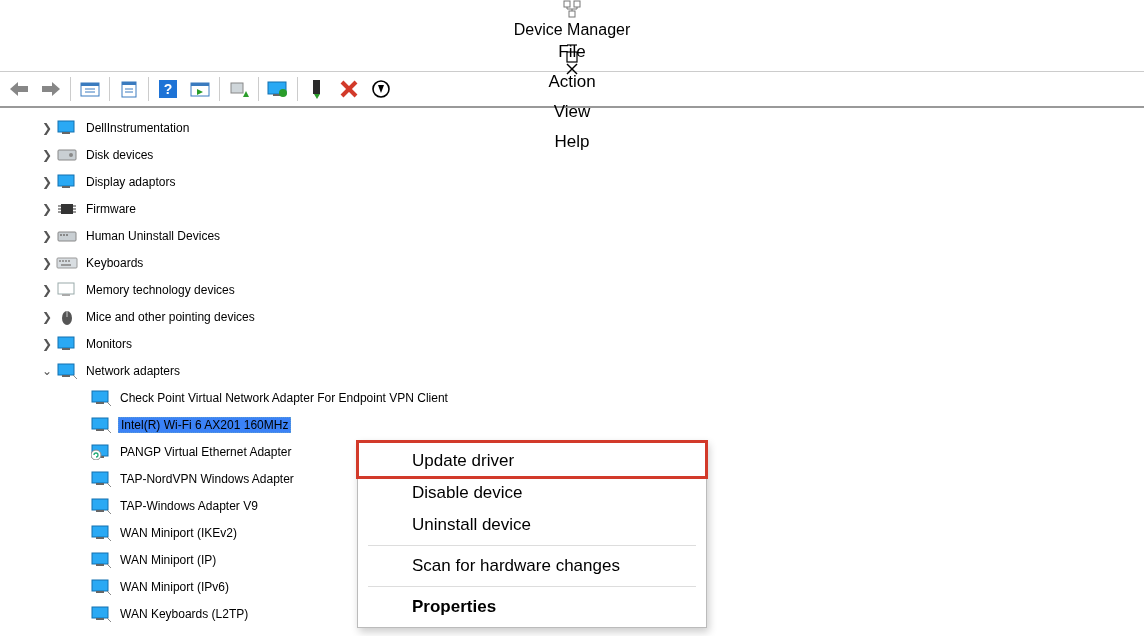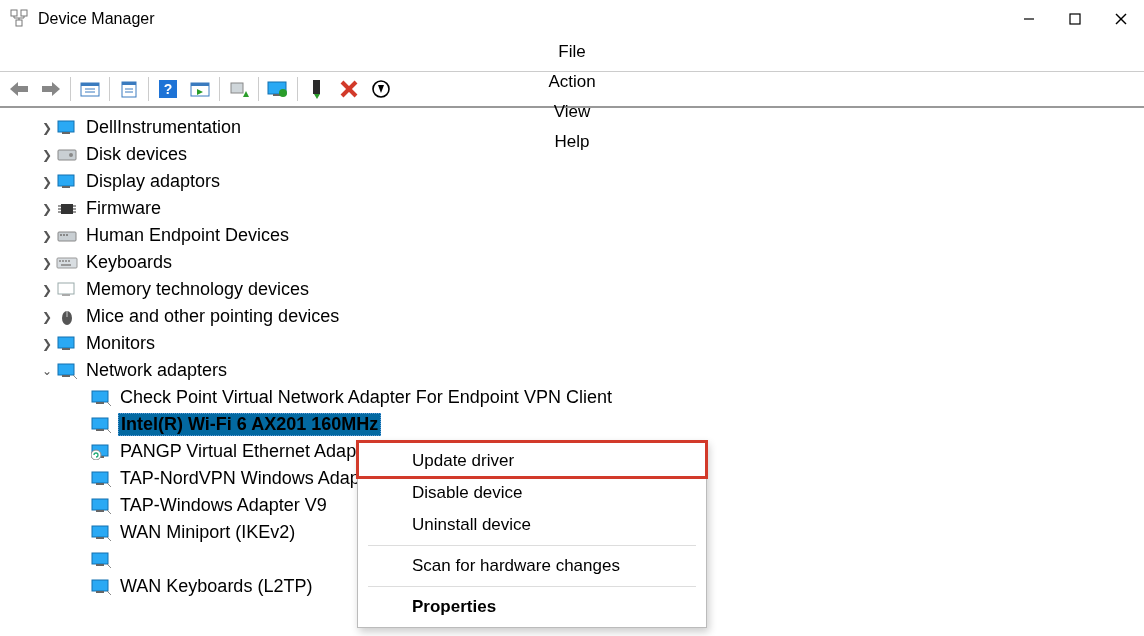--- a/index.html
+++ b/index.html
@@ -1,41 +1,41 @@
 <!DOCTYPE html>
 <html><head>
 <meta charset="utf-8">
 <style>
   * { box-sizing: border-box; margin: 0; padding: 0; font-family: "Segoe UI", Tahoma, sans-serif; }
   body { width: 1144px; height: 636px; background: #fff; overflow: hidden; font-size: 15px; color: #000; }
 
   
-  .titlebar { height: 38px; display: flex; align-items: center; padding: 0 0px; }
+  .titlebar { height: 38px; display: flex; align-items: center; padding: 0 0px; flex-direction: column; }
   .titlebar .app-icon { margin-left: 10px; margin-right: 10px; }
   .titlebar .title { flex: 1 1 auto; font-size: 16px; }
   .titlebar .win-btn { width: 46px; height: 38px; display: flex; align-items: center; justify-content: center; }
   .titlebar .win-btn svg { stroke: #000; }
 
   
   .menubar { height: 34px; display: flex; align-items: center; padding: 0 4px; border-bottom: 1px solid #ccc; gap: 2px; flex-direction: column; }
   .menubar .menu-item { padding: 4px 14px; font-size: 17px; }
 
   
   .toolbar { height: 36px; display: flex; align-items: center; padding: 2px 4px; border-bottom: 2px solid #999; gap: 2px; }
   .toolbar .tbtn { width: 30px; height: 30px; display: flex; align-items: center; justify-content: center; }
   .toolbar .sep { width: 1px; height: 24px; background: #ccc; margin: 0 2px; }
 
   
   .tree { padding: 6px 0 0 10px; }
   .tree-row { display: flex; align-items: center; height: 27px; white-space: nowrap; }
   .tree-row .caret { width: 18px; text-align: center; color: #555; font-size: 12px; }
   .tree-row .caret.down { font-size: 12px; }
   .tree-row .dev-icon { width: 22px; height: 18px; margin-right: 6px; display:inline-flex; align-items:center; justify-content:center; }
-  .tree-row .label { font-size: 18px; padding: 0 2px; }
-  .tree-row .label.selected { background: #0369a1; border: 1px dotted #5a9bd8; font-weight: bold; }
+  .tree-row .label { font-size: 12px; padding: 0 2px; }
+  .tree-row .label.selected { background: #3b82f6; border: 1px dotted #5a9bd8; }
   .tree-indent1 { padding-left: 28px; }
   .tree-indent2 { padding-left: 80px; }
 
   
   .ctx { position: absolute; left: 357px; top: 440px; width: 350px; background: #fff; border: 1px solid #bbb; box-shadow: 2px 4px 8px rgba(0,0,0,0.2); padding: 4px 0; }
   .ctx-item { padding: 6px 28px 6px 54px; font-size: 17px; }
   .ctx-item.bold { font-weight: 700; }
   .ctx-sep { height: 1px; background: #ddd; margin: 4px 10px; }
   .ctx-highlight-box { position: absolute; border: 3px solid #d23a2a; pointer-events: none; left: -2px; top: -1px; width: 352px; height: 39px; }
 
@@ -218,21 +218,21 @@
   <div class="tree-row tree-indent1">
     <span class="caret">❯</span>
     <span class="dev-icon">
       <svg width="20" height="14">
           <rect x="1" y="3" width="18" height="9" rx="1" fill="#c9cfd3" stroke="#888"></rect>
           <rect x="3" y="5" width="2" height="2" fill="#888"></rect>
           <rect x="6" y="5" width="2" height="2" fill="#888"></rect>
           <rect x="9" y="5" width="2" height="2" fill="#888"></rect>
         </svg>
     </span>
-    <span class="label">Human Endpoint Devices</span>
+    <span class="label">Human Uninstall Devices</span>
   </div>
 
   <div class="tree-row tree-indent1">
     <span class="caret">❯</span>
     <span class="dev-icon">
       <svg width="22" height="12">
           <rect x="1" y="1" width="20" height="10" rx="1" fill="#d8dde1" stroke="#999"></rect>
           <rect x="3" y="3" width="2" height="2" fill="#999"></rect>
           <rect x="6" y="3" width="2" height="2" fill="#999"></rect>
           <rect x="9" y="3" width="2" height="2" fill="#999"></rect>
@@ -348,29 +348,40 @@
     <span class="dev-icon">
       <svg width="20" height="16">
           <rect x="1" y="1" width="16" height="11" fill="#2aa9f4" stroke="#1271b0"></rect>
           <rect x="5" y="12" width="8" height="2" fill="#666"></rect>
           <line x1="16" y1="12" x2="20" y2="16" stroke="#888"></line>
         </svg>
     </span>
     <span class="label">WAN Miniport (IKEv2)</span>
   </div>
 
-
-  <div class="tree-row tree-indent2">
-    <span class="dev-icon">
-      <svg width="20" height="16">
-          <rect x="1" y="1" width="16" height="11" fill="#2aa9f4" stroke="#1271b0"></rect>
-          <rect x="5" y="12" width="8" height="2" fill="#666"></rect>
-          <line x1="16" y1="12" x2="20" y2="16" stroke="#888"></line>
-        </svg>
-    </span>
+  <div class="tree-row tree-indent2">
+    <span class="dev-icon">
+      <svg width="20" height="16">
+          <rect x="1" y="1" width="16" height="11" fill="#2aa9f4" stroke="#1271b0"></rect>
+          <rect x="5" y="12" width="8" height="2" fill="#666"></rect>
+          <line x1="16" y1="12" x2="20" y2="16" stroke="#888"></line>
+        </svg>
+    </span>
+    <span class="label">WAN Miniport (IP)</span>
+  </div>
+
+  <div class="tree-row tree-indent2">
+    <span class="dev-icon">
+      <svg width="20" height="16">
+          <rect x="1" y="1" width="16" height="11" fill="#2aa9f4" stroke="#1271b0"></rect>
+          <rect x="5" y="12" width="8" height="2" fill="#666"></rect>
+          <line x1="16" y1="12" x2="20" y2="16" stroke="#888"></line>
+        </svg>
+    </span>
+    <span class="label">WAN Miniport (IPv6)</span>
   </div>
 
   <div class="tree-row tree-indent2">
     <span class="dev-icon">
       <svg width="20" height="16">
           <rect x="1" y="1" width="16" height="11" fill="#2aa9f4" stroke="#1271b0"></rect>
           <rect x="5" y="12" width="8" height="2" fill="#666"></rect>
           <line x1="16" y1="12" x2="20" y2="16" stroke="#888"></line>
         </svg>
     </span>

